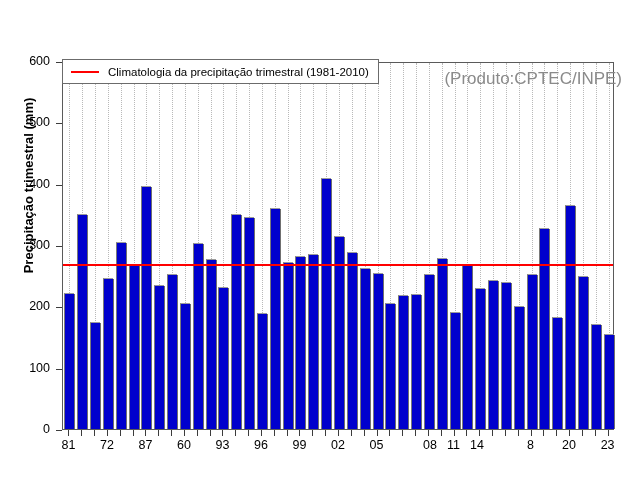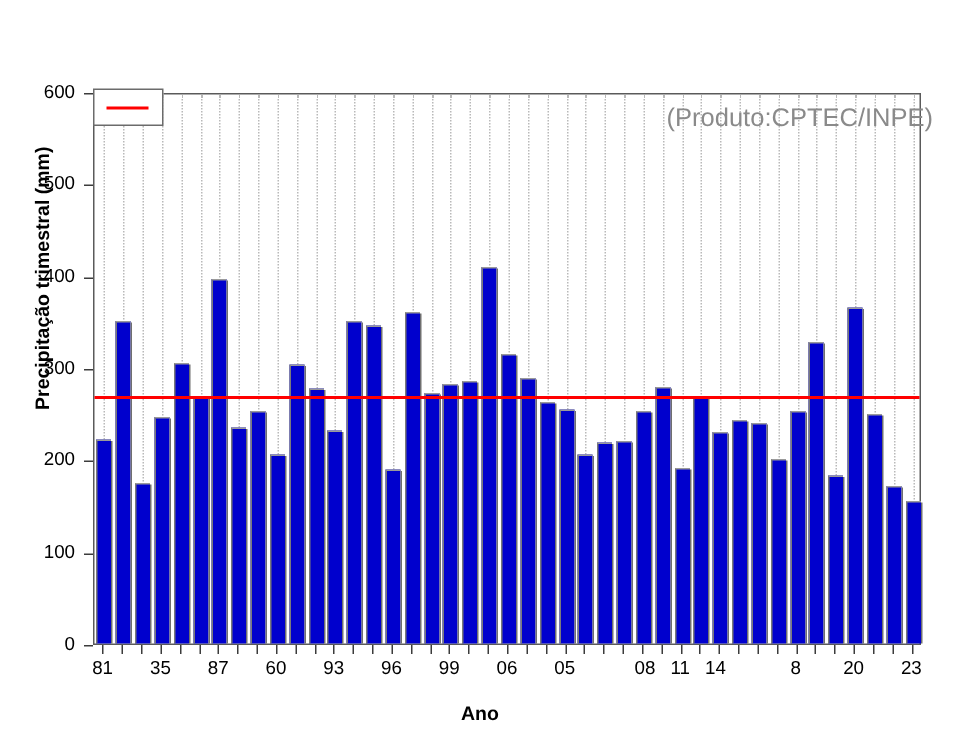--- a/index.html
+++ b/index.html
@@ -209,21 +209,21 @@
       <div class="ytick-label" style="left: 6px; top: 115.333px;">500</div>
       <div class="ytick-mark" style="left: 56px; top: 62px;"></div>
       <div class="ytick-label" style="left: 6px; top: 54px;">600</div>
     </div>
   <div id="xaxis">
       <div class="xtick-mark" style="left: 68.4186px;"></div>
       <div class="xtick-label" style="left: 53.4186px;">81</div>
       <div class="xtick-mark" style="left: 81.2558px;"></div>
       <div class="xtick-mark" style="left: 94.093px;"></div>
       <div class="xtick-mark" style="left: 106.93px;"></div>
-      <div class="xtick-label" style="left: 91.9302px;">35</div>
+      <div class="xtick-label" style="left: 91.9302px;">72</div>
       <div class="xtick-mark" style="left: 119.767px;"></div>
       <div class="xtick-mark" style="left: 132.605px;"></div>
       <div class="xtick-mark" style="left: 145.442px;"></div>
       <div class="xtick-label" style="left: 130.442px;">87</div>
       <div class="xtick-mark" style="left: 158.279px;"></div>
       <div class="xtick-mark" style="left: 171.116px;"></div>
       <div class="xtick-mark" style="left: 183.953px;"></div>
       <div class="xtick-label" style="left: 168.953px;">60</div>
       <div class="xtick-mark" style="left: 196.791px;"></div>
       <div class="xtick-mark" style="left: 209.628px;"></div>
@@ -233,21 +233,21 @@
       <div class="xtick-mark" style="left: 248.14px;"></div>
       <div class="xtick-mark" style="left: 260.977px;"></div>
       <div class="xtick-label" style="left: 245.977px;">96</div>
       <div class="xtick-mark" style="left: 273.814px;"></div>
       <div class="xtick-mark" style="left: 286.651px;"></div>
       <div class="xtick-mark" style="left: 299.488px;"></div>
       <div class="xtick-label" style="left: 284.488px;">99</div>
       <div class="xtick-mark" style="left: 312.326px;"></div>
       <div class="xtick-mark" style="left: 325.163px;"></div>
       <div class="xtick-mark" style="left: 338px;"></div>
-      <div class="xtick-label" style="left: 323px;">06</div>
+      <div class="xtick-label" style="left: 323px;">02</div>
       <div class="xtick-mark" style="left: 350.837px;"></div>
       <div class="xtick-mark" style="left: 363.674px;"></div>
       <div class="xtick-mark" style="left: 376.512px;"></div>
       <div class="xtick-label" style="left: 361.512px;">05</div>
       <div class="xtick-mark" style="left: 389.349px;"></div>
       <div class="xtick-mark" style="left: 402.186px;"></div>
       <div class="xtick-mark" style="left: 415.023px;"></div>
       <div class="xtick-label" style="left: 415px;">08</div>
       <div class="xtick-mark" style="left: 427.86px;"></div>
       <div class="xtick-mark" style="left: 440.698px;"></div>
@@ -265,20 +265,20 @@
       <div class="xtick-mark" style="left: 556.233px;"></div>
       <div class="xtick-mark" style="left: 569.07px;"></div>
       <div class="xtick-label" style="left: 554.07px;">20</div>
       <div class="xtick-mark" style="left: 581.907px;"></div>
       <div class="xtick-mark" style="left: 594.744px;"></div>
       <div class="xtick-mark" style="left: 607.581px;"></div>
       <div class="xtick-label" style="left: 592.581px;">23</div>
     </div>
 
   <div class="ylabel">Precipitação trimestral (mm)</div>
-  <div class="xlabel">Ano</div>
 
   <div class="legend-box">
     <span class="legend-swatch"></span>
+    <span class="legend-text">Climatologia da precipitação trimestral (1981-2010)</span>
   </div>
 
   <div class="credit">(Produto:CPTEC/INPE)</div>
 </div>
 
 </body></html>

